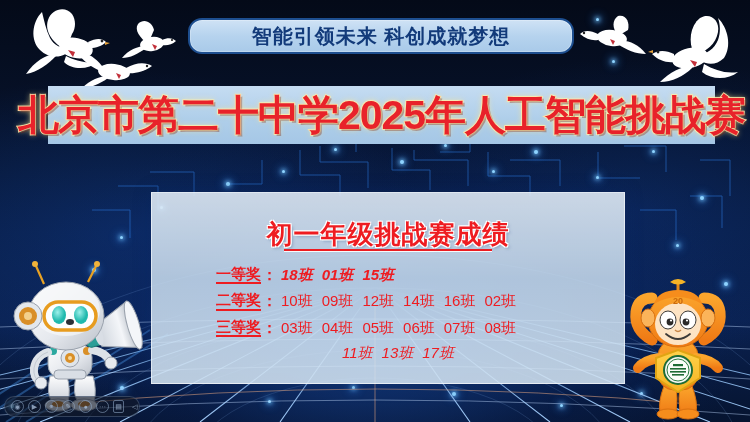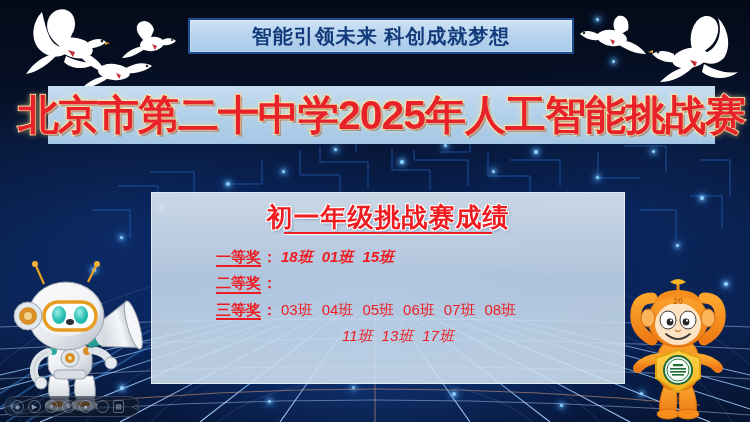--- a/index.html
+++ b/index.html
@@ -33,21 +33,21 @@
   .arcs ellipse{fill:none;stroke:rgba(150,195,255,.30);stroke-width:1;}
 
   
   .dove{position:absolute;}
   .dove svg{display:block;}
 
   
   .subtitle-banner{
     position:absolute;left:188px;top:18px;width:386px;height:36px;
     background:linear-gradient(180deg,#cfe2f5 0%,#b6d3ee 50%,#a9cae9 100%);
-    border:2px solid #1d4e8f;border-radius:0;
+    border:2px solid #1d4e8f;border-radius:14px;
     box-shadow:0 0 0 1px rgba(255,255,255,.25) inset;
     display:flex;align-items:center;justify-content:center;
     z-index:6;
   }
   .subtitle-text{
     font-size:20px;font-weight:bold;color:#123a7a;letter-spacing:1px;
     white-space:nowrap;line-height:1;
   }
 
   
@@ -68,35 +68,35 @@
        0 0 6px rgba(255,230,140,.8);
     letter-spacing:-1px;
   }
 
   
   .panel{
     position:absolute;left:151px;top:192px;width:474px;height:192px;
     background:linear-gradient(180deg,rgba(223,234,245,.90) 0%,rgba(201,221,239,.86) 45%,rgba(210,227,242,.88) 100%);
     border:1px solid rgba(255,255,255,.55);
     box-shadow:0 0 16px rgba(10,40,100,.35);
-    z-index:4;padding:7px 0 0 0;
+    z-index:4;padding:24px 0 0 0;
   }
   .panel-heading{
     text-align:center;font-size:26px;font-weight:bold;color:#ee1c21;
     line-height:1;margin:4px 0 2px 0;
     text-shadow:1px 1px 0 #fff,-1px -1px 0 #fff,1px -1px 0 #fff,-1px 1px 0 #fff,2px 2px 3px rgba(90,120,160,.55);
     letter-spacing:1px;
   }
   .heading-rule{
     width:208px;height:2px;background:#ee1c21;margin:2px auto 0 auto;
     box-shadow:0 1px 0 rgba(255,255,255,.9);
   }
 
   .awards{margin-top:14px;padding-left:64px;}
-  .award-row{display:flex;align-items:flex-start;margin-bottom:7px;}
+  .award-row{display:flex;align-items:center;margin-bottom:7px;}
   .award-label{
     font-size:15px;font-weight:bold;color:#ee1c21;white-space:nowrap;
     border-bottom:2px solid #ee1c21;line-height:1.15;
   }
   .award-colon{font-size:15px;font-weight:bold;color:#ee1c21;margin:0 4px 0 1px;line-height:1.15;}
   .award-values{font-size:15px;color:#ee1c21;line-height:1.15;white-space:nowrap;}
   .award-values.bold{font-weight:bold;font-style:italic;}
   .award-values .cls{margin-right:9px;}
   .award-extra{font-size:15px;color:#ee1c21;line-height:1.15;white-space:nowrap;
                margin-left:126px;margin-top:5px;}
@@ -323,20 +323,21 @@
     <div class="heading-rule"></div>
     <div class="awards" id="awards-list">
         <div class="award-row">
           <span class="award-label">一等奖</span>
           <span class="award-colon">：</span>
           <span class="award-values bold"><span class="cls">18班</span><span class="cls">01班</span><span class="cls">15班</span></span>
         </div>
         <div class="award-row">
           <span class="award-label">二等奖</span>
           <span class="award-colon">：</span>
+          <span class="award-values"><span class="cls">10班</span><span class="cls">09班</span><span class="cls">12班</span><span class="cls">14班</span><span class="cls">16班</span><span class="cls">02班</span></span>
         </div>
         <div class="award-row">
           <span class="award-label">三等奖</span>
           <span class="award-colon">：</span>
           <span class="award-values"><span class="cls">03班</span><span class="cls">04班</span><span class="cls">05班</span><span class="cls">06班</span><span class="cls">07班</span><span class="cls">08班</span></span>
         </div>
         <div class="award-extra"><span class="cls">11班</span><span class="cls">13班</span><span class="cls">17班</span></div>
       </div>
   </div>
 

